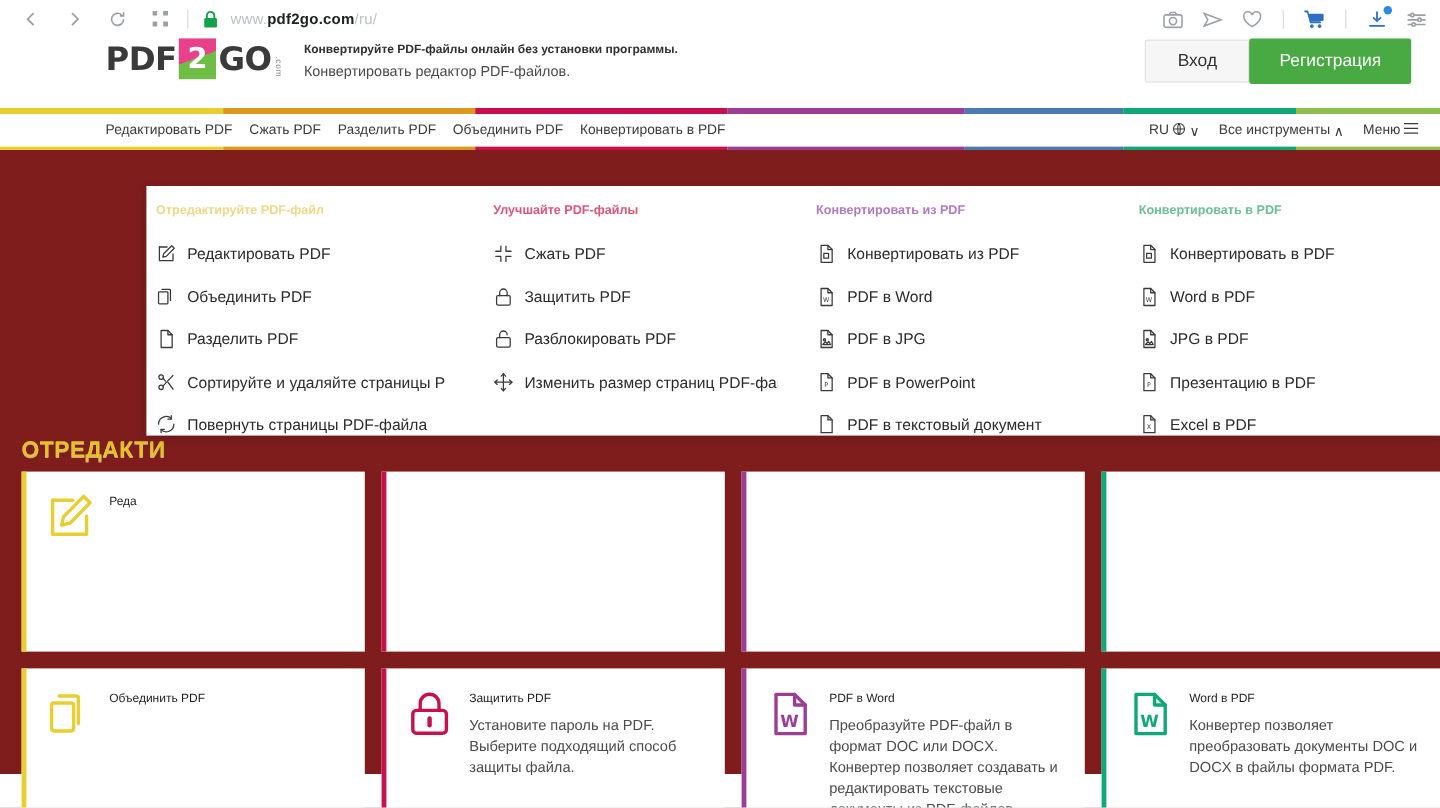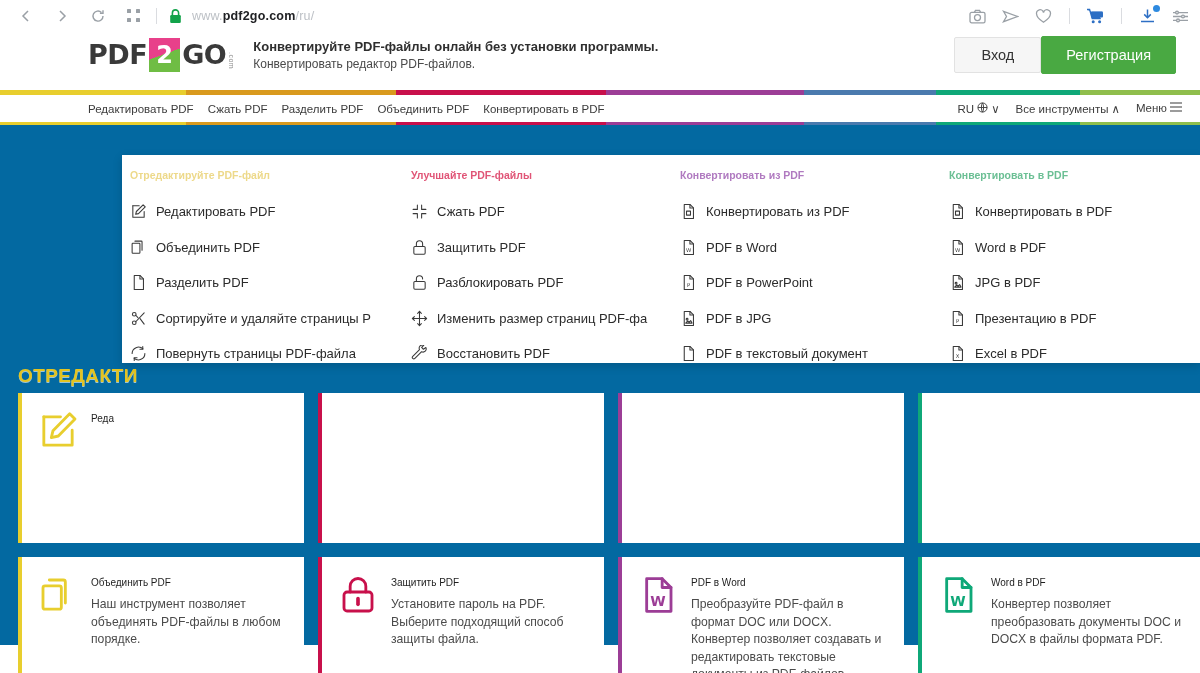--- a/index.html
+++ b/index.html
@@ -25,39 +25,39 @@
   .url-text { font-size: 12.5px; color: #6b7177; margin-left: 10px; letter-spacing: .2px; }
   .url-text .host { color: #202124; font-weight: 700; }
   .url-text .dim { color: #bdc1c6; }
   .right-icons { position: absolute; right: 10px; top: 0; height: 32px; display: flex; align-items: center; gap: 14px; }
   .ri { width: 19px; height: 19px; color: #9aa0a6; display: flex; align-items: center; justify-content: center; position: relative; }
   .ri.blue { color: #2d6fc4; }
   .badge-dot { position: absolute; top: -2px; right: -3px; width: 7px; height: 7px; border-radius: 50%; background: #2d8ae0; }
 
   
   .site-wrap { width: 1200px; background: #ffffff; }
-  .hdr { height: 58px; display: flex; align-items: center; padding: 0 24px 13px 88px; position: relative; }
+  .hdr { height: 58px; display: flex; align-items: flex-start; padding: 0 24px 13px 88px; position: relative; }
   .logo { display: flex; align-items: center; }
   .logo .pdf, .logo .go {
     font-family: "DejaVu Sans", sans-serif;
     font-size: 27px; font-weight: 700; color: #3a3a3a; letter-spacing: -.5px;
   }
   .logo .two {
     width: 31px; height: 34px; margin: 0 2px;
     background: linear-gradient(160deg,#e8408a 0%,#e8408a 48%,#6fbd44 48%,#6fbd44 100%);
     color: #fff; font-size: 24px; font-weight: 700;
     display: flex; align-items: center; justify-content: center;
     font-family: "DejaVu Sans", sans-serif;
   }
   .logo .dotcom {
     font-size: 7px; color: #8a8a8a; writing-mode: vertical-rl;
     letter-spacing: .5px; margin-left: 2px; align-self: flex-end; padding-bottom: 2px;
   }
   .tagline { margin-left: 18px; }
-  .tagline .t1 { font-size: 13px; font-weight: 700; color: #2f2f2f; line-height: 19px; }
+  .tagline .t1 { font-size: 10px; font-weight: 700; color: #2f2f2f; line-height: 19px; }
   .tagline .t2 { font-size: 12px; color: #4a4a4a; line-height: 17px; }
   .hdr-actions { margin-left: auto; display: flex; align-items: center; gap: 0; }
   .btn-login {
     background: #f6f6f6; border: 1px solid #e2e2e2; color: #333;
     font-size: 14.5px; padding: 9px 26px; cursor: pointer; border-radius: 2px;
   }
   .btn-reg {
     background: #49a942; border: 1px solid #49a942; color: #fff;
     font-size: 14.5px; padding: 10px 24px; cursor: pointer; border-radius: 2px;
   }
@@ -66,21 +66,21 @@
   .stripe { height: 5px; width: 1200px; display: flex; }
   .stripe span { display: block; height: 100%; }
 
   
   .navbar {
     height: 27px; display: flex; align-items: center;
     padding: 0 18px 0 88px; background: #fff; position: relative;
   }
   .nav-left { display: flex; align-items: center; gap: 14px; }
   .nav-link { font-size: 11.5px; color: #3b3b3b; cursor: pointer; white-space: nowrap; }
-  .nav-right { margin-left: auto; display: flex; align-items: flex-start; gap: 16px; }
+  .nav-right { margin-left: auto; display: flex; align-items: center; gap: 16px; }
   .nav-right .item { font-size: 11.5px; color: #3b3b3b; cursor: pointer; display: flex; align-items: center; gap: 3px; }
   .navbar-underline { height: 3px; width: 1200px; display: flex; }
   .navbar-underline span { height: 100%; }
 
   
   .mega {
     position: absolute; left: 122px; top: 155px; width: 1078px; height: 208px;
     background: #ffffff; z-index: 40;
     box-shadow: 0 3px 9px rgba(0,0,0,.16);
     display: flex; padding: 14px 0 0 0;
@@ -90,21 +90,21 @@
   .mega-h { font-size: 10.5px; font-weight: 700; margin-bottom: 13px; white-space: nowrap; }
   .mega-item {
     display: flex; align-items: center; gap: 9px;
     font-size: 13px; color: #2b2b2b; height: 35.5px; cursor: pointer;
     white-space: nowrap; overflow: hidden;
   }
   .mega-item .mi { width: 17px; height: 17px; flex: 0 0 17px; color: #3a3a3a; display: flex; align-items: center; justify-content: center; }
   .mega-item .mi svg { display: block; }
 
   
-  .page { position: relative; background: #0369a1; width: 1200px; height: 520px; padding: 0; }
+  .page { position: relative; background: #7f1d1d; width: 1200px; height: 520px; padding: 0; }
   .section-title {
     position: absolute; left: 18px; top: 240px;
     font-size: 19px; font-weight: 700; color: #e3c421;
     letter-spacing: .4px; white-space: nowrap;
     text-shadow: 0 1px 0 rgba(255,255,255,.6);
   }
   .grid {
     position: absolute; left: 18px; top: 268px;
     width: 1180px;
     display: grid; grid-template-columns: repeat(4, 286px);
@@ -318,21 +318,20 @@
       </div>
       <div class="card" style="border-left-color: rgb(232, 206, 46);">
         <div class="ic">
           <svg width="40" height="40" viewBox="0 0 24 24" fill="none" stroke="#e8ce2e" stroke-width="1.7" stroke-linecap="round" stroke-linejoin="round">
             <rect x="3" y="6.5" width="11" height="14" rx="1.2"></rect>
             <path d="M6.8 3h8.4a1.2 1.2 0 0 1 1.2 1.2v12.6"></path>
           </svg>
         </div>
         <div class="txt">
           <h3>Объединить PDF</h3>
-          <p>Наш инструмент позволяет объединять PDF-файлы в любом порядке.</p>
         </div>
       </div>
       <div class="card" style="border-left-color: rgb(200, 16, 75);">
         <div class="ic">
           <svg width="40" height="40" viewBox="0 0 24 24" fill="none" stroke="#c8104b" stroke-width="1.7" stroke-linecap="round" stroke-linejoin="round">
             <rect x="3.6" y="10.2" width="16.8" height="11.4" rx="1.8"></rect>
             <path d="M7.3 10.2V6.8a4.7 4.7 0 0 1 9.4 0v3.4"></path>
             <path d="M12 14.2v3.4" stroke-width="2.2"></path>
           </svg>
         </div>
@@ -461,28 +460,20 @@
           <svg width="17" height="17" viewBox="0 0 24 24" fill="none" stroke="#3a3a3a" stroke-width="1.5" stroke-linecap="round" stroke-linejoin="round">
             <path d="M12 2v20M2 12h20"></path>
             <path d="M12 2l-2.6 2.8M12 2l2.6 2.8"></path>
             <path d="M12 22l-2.6-2.8M12 22l2.6-2.8"></path>
             <path d="M2 12l2.8-2.6M2 12l2.8 2.6"></path>
             <path d="M22 12l-2.8-2.6M22 12l-2.8 2.6"></path>
           </svg>
         </span>
         <span>Изменить размер страниц PDF-фай</span>
       </div>
-      <div class="mega-item">
-        <span class="mi">
-          <svg width="17" height="17" viewBox="0 0 24 24" fill="none" stroke="#3a3a3a" stroke-width="1.5" stroke-linecap="round" stroke-linejoin="round">
-            <path d="M21 3.5a4.5 4.5 0 0 1-6 6L5.5 19a2.1 2.1 0 0 1-3-3L12 6.5a4.5 4.5 0 0 1 6-6l-3 3 2.5 2.5z"></path>
-          </svg>
-        </span>
-        <span>Восстановить PDF</span>
-      </div>
     </div>
     <div class="mega-col">
       <div class="mega-h" style="color: rgb(176, 122, 192);">Конвертировать из PDF</div>
       <div class="mega-item">
         <span class="mi">
           <svg width="17" height="17" viewBox="0 0 24 24" fill="none" stroke="#3a3a3a" stroke-width="1.5" stroke-linecap="round" stroke-linejoin="round">
             <path d="M6 2h8l5 5v15H6z"></path>
             <path d="M14 2v5h5"></path>
             <path d="M9.2 11.5h5.6v5.6H9.2z"></path>
           </svg>
@@ -497,41 +488,41 @@
             <text x="12" y="18" font-size="7.5" font-family="DejaVu Sans" fill="#3a3a3a" stroke="none" text-anchor="middle">W</text>
           </svg>
         </span>
         <span>PDF в Word</span>
       </div>
       <div class="mega-item">
         <span class="mi">
           <svg width="17" height="17" viewBox="0 0 24 24" fill="none" stroke="#3a3a3a" stroke-width="1.5" stroke-linecap="round" stroke-linejoin="round">
             <path d="M6 2h8l5 5v15H6z"></path>
             <path d="M14 2v5h5"></path>
-            <text x="12" y="18" font-size="7.5" font-family="DejaVu Sans" fill="#3a3a3a" stroke="none" text-anchor="middle">P</text>
-          </svg>
-        </span>
-        <span>PDF в PowerPoint</span>
-      </div>
-      <div class="mega-item">
-        <span class="mi">
-          <svg width="17" height="17" viewBox="0 0 24 24" fill="none" stroke="#3a3a3a" stroke-width="1.5" stroke-linecap="round" stroke-linejoin="round">
-            <path d="M6 2h8l5 5v15H6z"></path>
-            <path d="M14 2v5h5"></path>
             <circle cx="10" cy="13" r="1.3"></circle>
             <path d="M8 18.5l3-3.2 2 2 2-2.4 2 3.6z"></path>
           </svg>
         </span>
         <span>PDF в JPG</span>
       </div>
       <div class="mega-item">
         <span class="mi">
           <svg width="17" height="17" viewBox="0 0 24 24" fill="none" stroke="#3a3a3a" stroke-width="1.5" stroke-linecap="round" stroke-linejoin="round">
             <path d="M6 2h8l5 5v15H6z"></path>
             <path d="M14 2v5h5"></path>
+            <text x="12" y="18" font-size="7.5" font-family="DejaVu Sans" fill="#3a3a3a" stroke="none" text-anchor="middle">P</text>
+          </svg>
+        </span>
+        <span>PDF в PowerPoint</span>
+      </div>
+      <div class="mega-item">
+        <span class="mi">
+          <svg width="17" height="17" viewBox="0 0 24 24" fill="none" stroke="#3a3a3a" stroke-width="1.5" stroke-linecap="round" stroke-linejoin="round">
+            <path d="M6 2h8l5 5v15H6z"></path>
+            <path d="M14 2v5h5"></path>
           </svg>
         </span>
         <span>PDF в текстовый документ</span>
       </div>
     </div>
     <div class="mega-col">
       <div class="mega-h" style="color: rgb(107, 191, 148);">Конвертировать в PDF</div>
       <div class="mega-item">
         <span class="mi">
           <svg width="17" height="17" viewBox="0 0 24 24" fill="none" stroke="#3a3a3a" stroke-width="1.5" stroke-linecap="round" stroke-linejoin="round">

